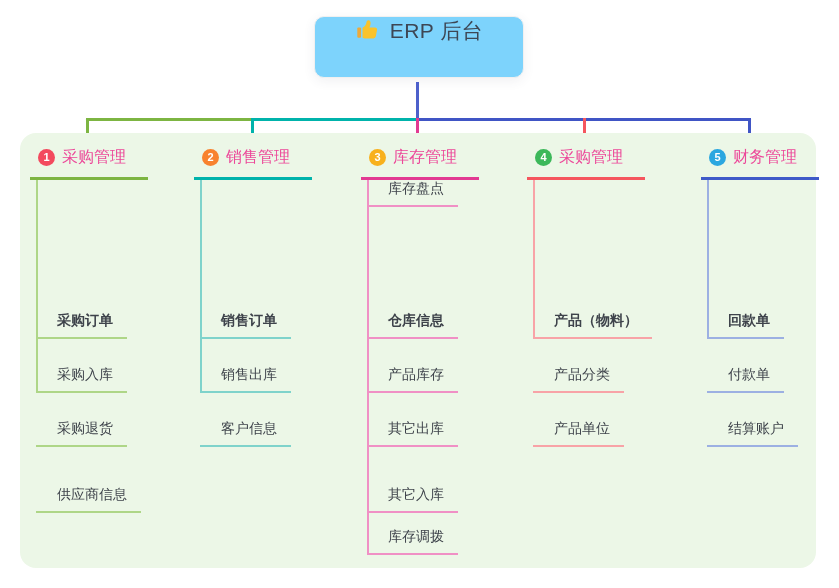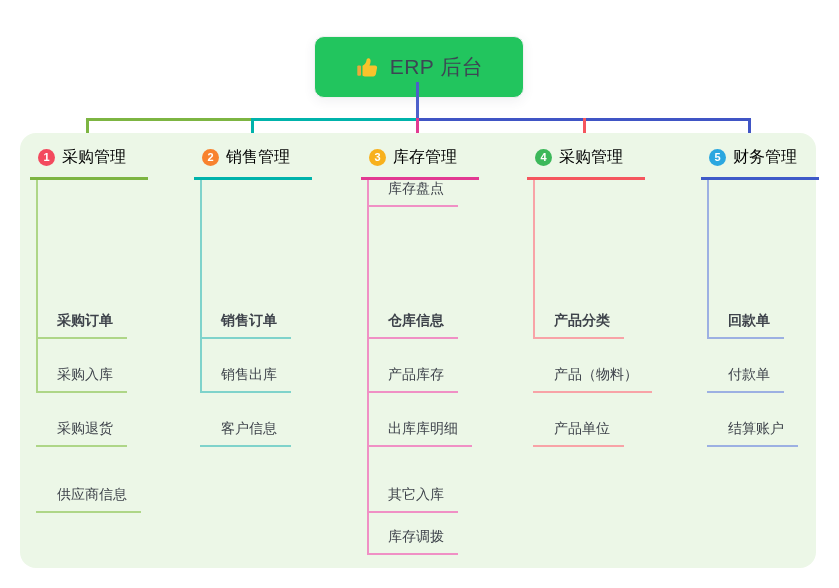--- a/index.html
+++ b/index.html
@@ -2,24 +2,24 @@
 <html><head>
 <meta charset="utf-8">
 <style>
   html,body{margin:0;padding:0;background:#fff;}
   .stage{
     position:relative;width:839px;height:588px;background:#ffffff;overflow:hidden;
     font-family:"Liberation Sans","DejaVu Sans",sans-serif;
   }
   
   .root-node{
-    position:absolute;left:314px;top:36px;width:210px;height:62px;
-    background:#22c55e;border:1px solid #f0f0f0;border-radius:10px;
+    position:absolute;left:314px;top:16px;width:210px;height:62px;
+    background:#7dd3fc;border:1px solid #f0f0f0;border-radius:10px;
     box-shadow:0 3px 12px rgba(60,70,90,.08);
-    display:flex;align-items:center;justify-content:center;gap:10px;
+    display:flex;align-items:flex-start;justify-content:center;gap:10px;
     box-sizing:border-box;
   }
   .root-title{font-size:21px;color:#3d4654;font-weight:500;letter-spacing:.5px;}
   .root-icon{display:inline-flex;}
   
   .cline{position:absolute;}
   .stem      {left:416px;top:82px; width:3px;height:37px;background:#4d60cb;}
   .seg-green {left:86px; top:118px;width:167px;height:3px;background:#7db542;border-radius:2px;}
   .seg-teal  {left:251px;top:118px;width:167px;height:3px;background:#00b3ab;}
   .seg-blue  {left:416px;top:118px;width:335px;height:3px;background:#4055c5;border-radius:2px;}
@@ -44,21 +44,21 @@
   .bhead{
     display:inline-flex;align-items:center;gap:7px;
     padding:0 22px 9px 8px;border-bottom:3px solid var(--accent);
     line-height:22px;cursor:default;
   }
   .num{
     flex:0 0 auto;width:17px;height:17px;border-radius:50%;
     background:var(--badge);color:#fff;font-size:11px;font-weight:700;
     line-height:17px;text-align:center;
   }
-  .blabel{font-size:16px;color:#000000;font-weight:500;white-space:nowrap;}
+  .blabel{font-size:16px;color:#ec4899;font-weight:500;white-space:nowrap;}
   .trunk{position:absolute;left:6px;top:34px;width:2px;background:var(--line);}
   .b1 .trunk,.b2 .trunk{height:213px;}
   .b3 .trunk{height:375px;}
   .b4 .trunk,.b5 .trunk{height:159px;}
   .child{
     position:absolute;left:6px;white-space:nowrap;
     padding:0 14px 9px 21px;border-bottom:2px solid var(--line);
     font-size:14px;line-height:16px;color:#3e434b;cursor:default;
   }
   .child:nth-of-type(1){top:58px;}
@@ -120,34 +120,34 @@
   </div>
 
   <div class="branch b3">
     <div class="bhead">
       <span class="num">3</span>
       <span class="blabel">库存管理</span>
     </div>
     <div class="trunk"></div>
     <div class="child">仓库信息</div>
     <div class="child">产品库存</div>
-    <div class="child">出库库明细</div>
+    <div class="child">其它出库</div>
     <div class="child">其它入库</div>
     <div class="child">库存调拨</div>
     <div class="child">库存盘点</div>
   </div>
 
   <div class="branch b4">
     <div class="bhead">
       <span class="num">4</span>
       <span class="blabel">采购管理</span>
     </div>
     <div class="trunk"></div>
+    <div class="child">产品（物料）</div>
     <div class="child">产品分类</div>
-    <div class="child">产品（物料）</div>
     <div class="child">产品单位</div>
   </div>
 
   <div class="branch b5">
     <div class="bhead">
       <span class="num">5</span>
       <span class="blabel">财务管理</span>
     </div>
     <div class="trunk"></div>
     <div class="child">回款单</div>

